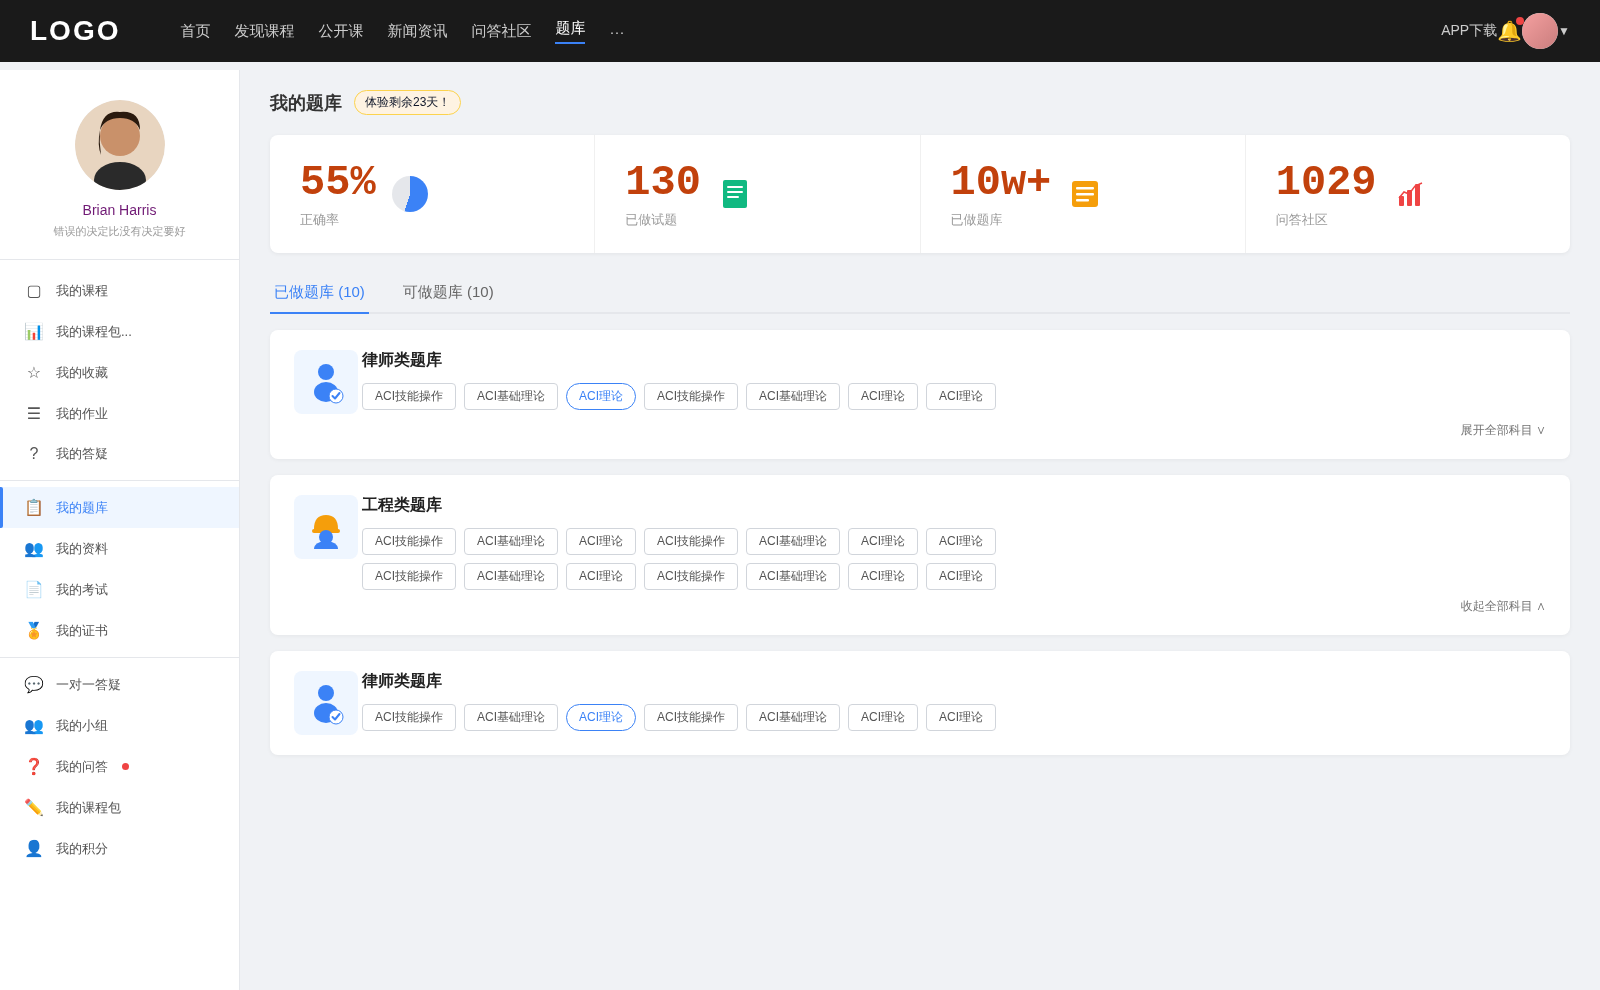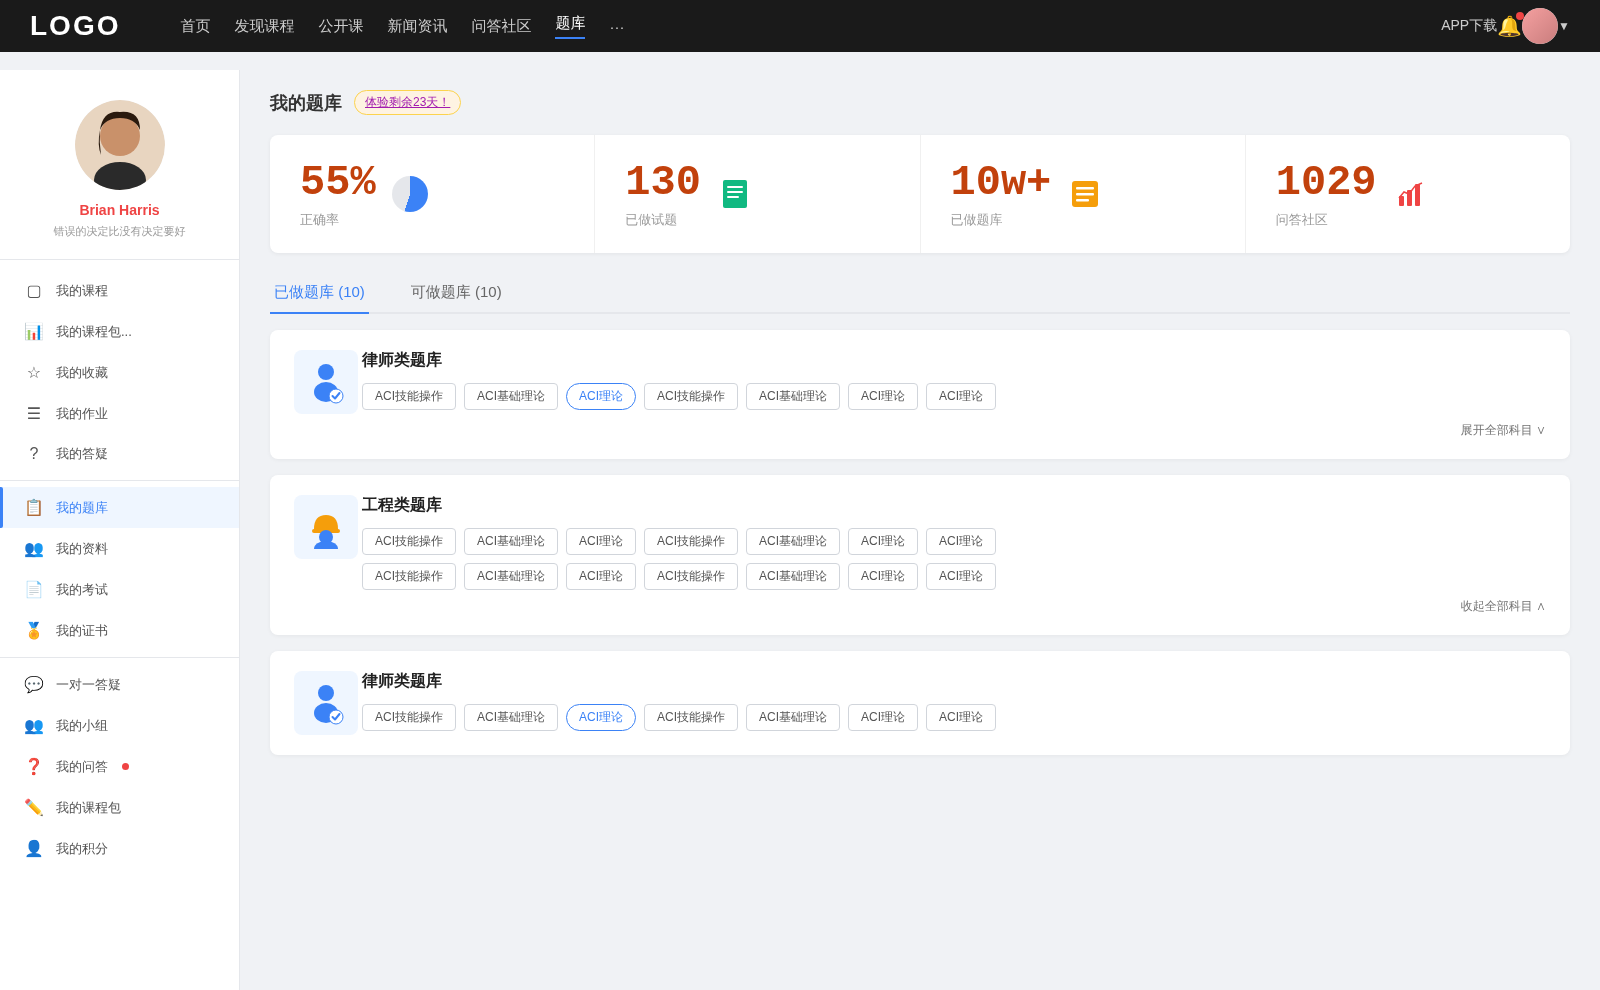--- a/index.html
+++ b/index.html
@@ -1,21 +1,21 @@
 <!DOCTYPE html>
 <html><head>
   <meta charset="utf-8">
   <style>
     * { box-sizing: border-box; margin: 0; padding: 0; }
     body { font-family: -apple-system, BlinkMacSystemFont, 'PingFang SC', 'Microsoft YaHei', sans-serif; background: #f0f2f5; min-height: 990px; }
 
     
     .navbar {
       background: #1a1a1a;
-      height: 52px;
+      height: 62px;
       display: flex;
       align-items: center;
       padding: 0 30px;
       position: fixed;
       top: 0; left: 0; right: 0;
       z-index: 100;
     }
     .navbar-logo { color: #fff; font-size: 28px; font-weight: bold; letter-spacing: 2px; margin-right: 60px; }
     .navbar-menu { display: flex; align-items: center; gap: 24px; flex: 1; }
     .navbar-item { color: #ccc; font-size: 15px; cursor: pointer; text-decoration: none; }
@@ -36,21 +36,21 @@
     .sidebar {
       width: 240px;
       background: #fff;
       min-height: calc(990px - 70px);
       padding: 30px 0 20px;
       flex-shrink: 0;
       border-right: 1px solid #e5e7eb;
     }
     .sidebar-profile { text-align: center; padding: 0 20px 20px; border-bottom: 1px solid #e5e7eb; margin-bottom: 10px; }
     .sidebar-avatar { width: 90px; height: 90px; border-radius: 50%; margin: 0 auto 12px; overflow: hidden; background: #f0f0f0; }
-    .sidebar-name { font-size: 14px; font-weight: 700; color: #ef4444; margin-bottom: 6px; }
+    .sidebar-name { font-size: 14px; font-weight: 400; color: #701a75; margin-bottom: 6px; }
     .sidebar-motto { font-size: 11px; color: #999; }
 
     .sidebar-menu { padding: 0; }
     .sidebar-menu-item {
       display: flex; align-items: center; gap: 12px;
       padding: 11px 24px; cursor: pointer; color: #555; font-size: 13px;
       position: relative;
     }
     .sidebar-menu-item.active { color: #3b82f6; background: #eff6ff; }
     .sidebar-menu-item.active::before {
@@ -61,22 +61,22 @@
     .menu-icon { font-size: 16px; width: 20px; text-align: center; flex-shrink: 0; }
     .dot-badge { width: 7px; height: 7px; background: #ef4444; border-radius: 50%; display: inline-block; margin-left: 2px; }
 
     
     .main-content { flex: 1; padding: 20px 30px; }
 
     
     .page-header { display: flex; align-items: center; gap: 12px; margin-bottom: 20px; }
     .page-title { font-size: 18px; font-weight: 600; color: #333; }
     .trial-badge {
-      background: #fef3e2; color: #a21caf; border: 1px solid #fcd34d;
-      font-size: 12px; padding: 3px 10px; border-radius: 20px; text-decoration: underline;
+      background: #fef3e2; color: #0f172a; border: 1px solid #fcd34d;
+      font-size: 12px; padding: 3px 10px; border-radius: 20px;
     }
 
     
     .stats-bar {
       display: flex; background: #fff; border-radius: 8px;
       box-shadow: 0 1px 4px rgba(0,0,0,0.06); margin-bottom: 20px;
       overflow: hidden;
     }
     .stat-item {
       flex: 1; padding: 24px 30px; display: flex; align-items: center; gap: 14px;
@@ -88,21 +88,21 @@
     .stat-label { font-size: 13px; color: #999; margin-top: 4px; }
     .stat-icon { width: 40px; height: 40px; display: flex; align-items: center; justify-content: center; font-size: 22px; }
 
     
     .pie-icon {
       width: 36px; height: 36px; border-radius: 50%;
       background: conic-gradient(#3b82f6 0% 55%, #e5e7eb 55% 100%);
     }
 
     
-    .tabs { display: flex; gap: 8px; margin-bottom: 0; border-bottom: 2px solid #e5e7eb; }
+    .tabs { display: flex; gap: 0; margin-bottom: 0; border-bottom: 2px solid #e5e7eb; }
     .tab {
       padding: 10px 4px; margin-right: 30px; font-size: 15px; color: #666;
       cursor: pointer; border-bottom: 2px solid transparent; margin-bottom: -2px;
     }
     .tab.active { color: #3b82f6; border-bottom-color: #3b82f6; font-weight: 500; }
 
     
     .bank-card {
       background: #fff; border-radius: 8px; padding: 20px 24px;
       margin-top: 16px; box-shadow: 0 1px 4px rgba(0,0,0,0.05);

